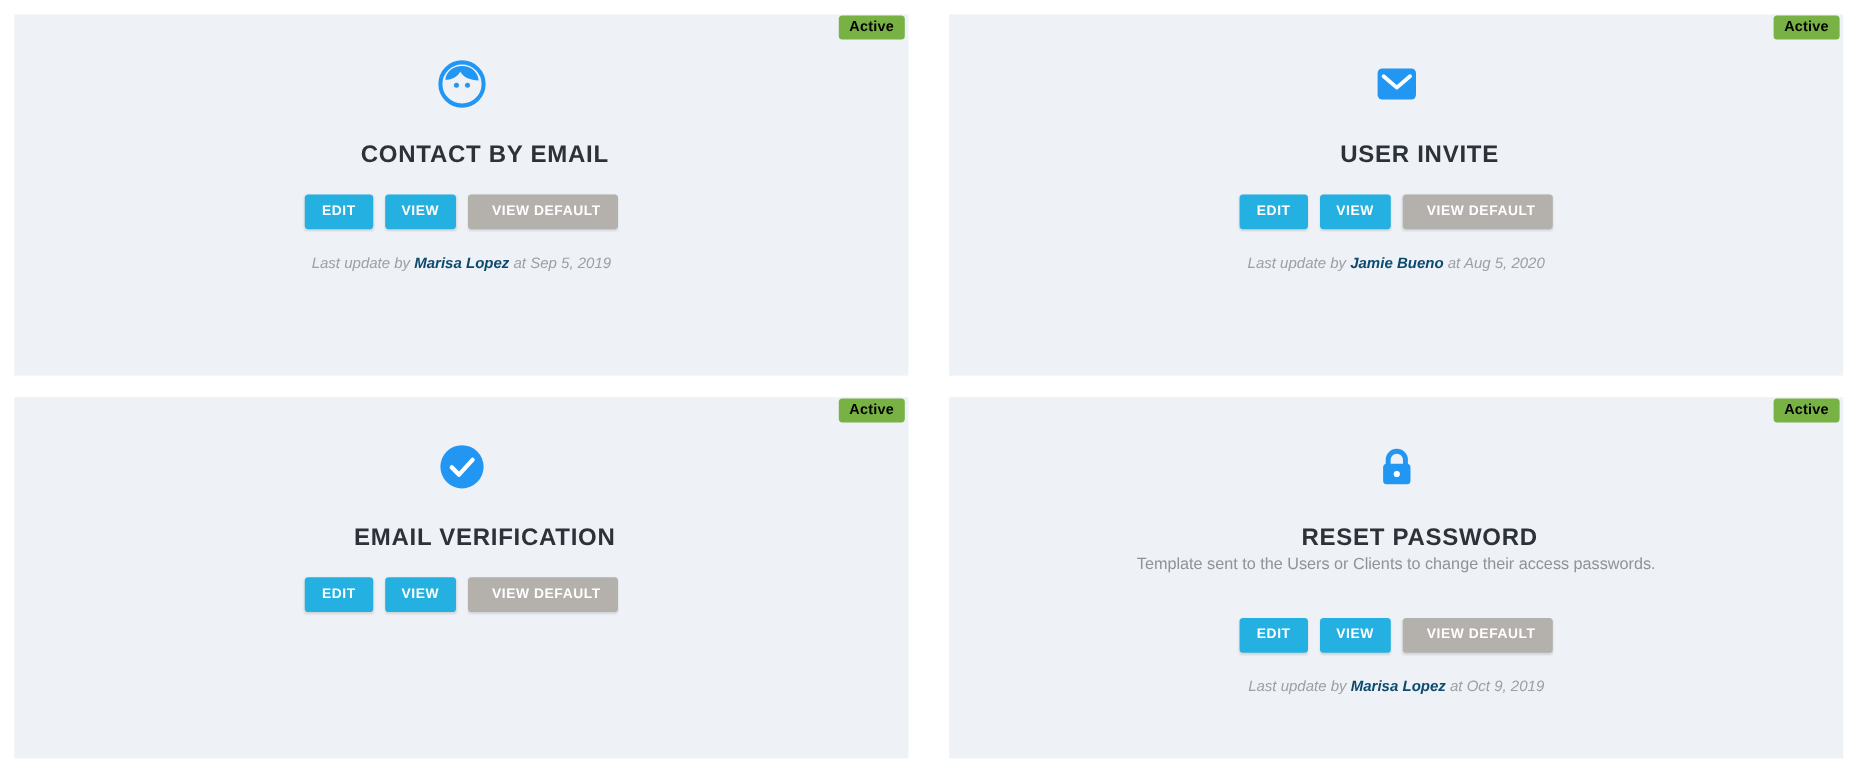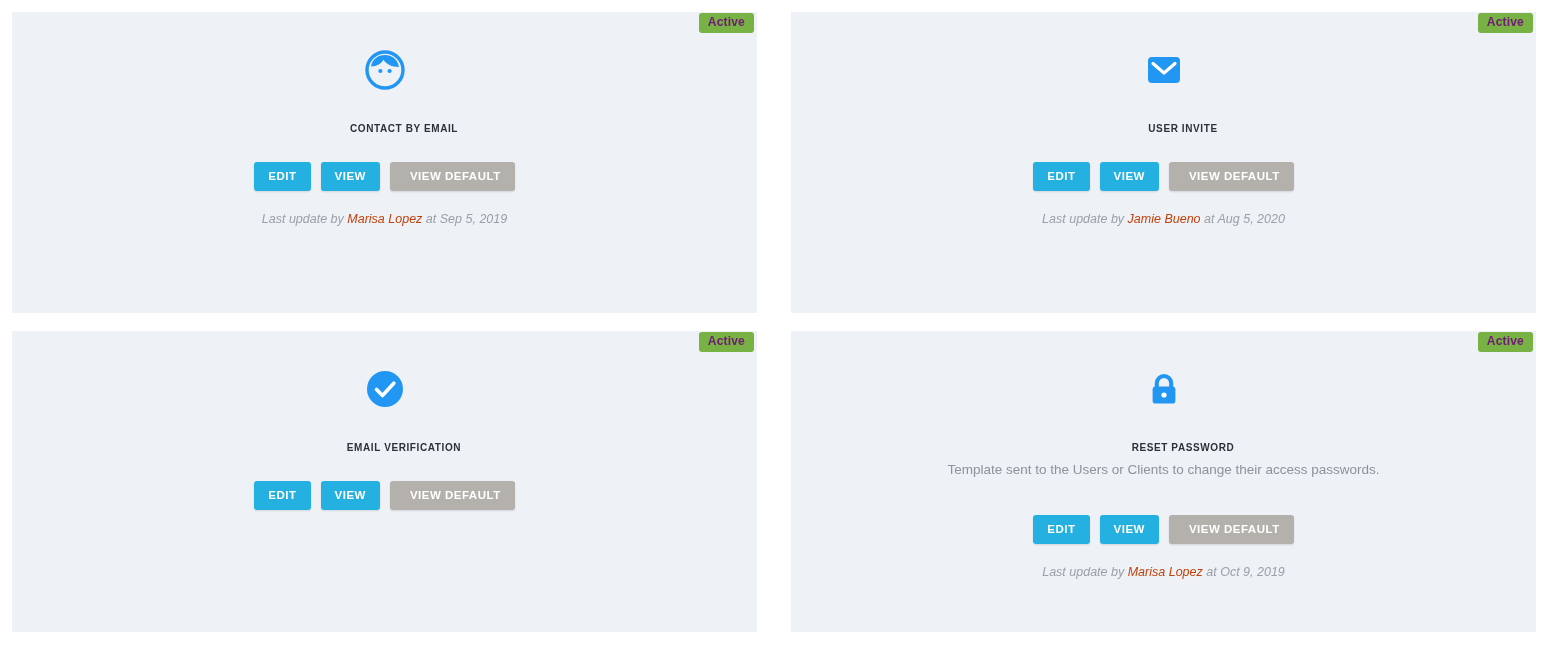--- a/index.html
+++ b/index.html
@@ -35,21 +35,21 @@
     background: #eef1f6;
     border: none;
     overflow: hidden;
   }
 
   .badge {
     position: absolute;
     top: 1px;
     right: 3px;
     background: #78b144;
-    color: #701a75;
+    color: #000000;
     font-size: 12px;
     font-weight: bold;
     letter-spacing: 0.2px;
     padding: 3px 9px 4px 9px;
     border-radius: 3px;
     line-height: 13px;
     user-select: none;
   }
 
   .card-body {
@@ -60,21 +60,21 @@
   .icon-wrap {
     height: 56px;
     display: flex;
     align-items: center;
     justify-content: center;
     margin-bottom: 22px;
   }
   .icon-wrap svg { display: block; }
 
   .card-title {
-    font-size: 10px;
+    font-size: 20px;
     font-weight: bold;
     color: #2d3238;
     letter-spacing: 0.6px;
     margin: 0 0 4px 0;
     line-height: 18px;
     padding-left: 39px;
   }
 
   .card-desc {
     font-size: 13.5px;
@@ -109,21 +109,21 @@
   }
   .btn-primary { background: #24b0e0; }
   .btn-muted   { background: #b4b0ac; padding-left: 20px; }
 
   .meta {
     font-size: 12.5px;
     font-style: italic;
     color: #9aa0a6;
     line-height: 16px;
   }
-  .meta b { font-weight: normal; font-style: italic; color: #c2410c; }
+  .meta b { font-weight: bold; font-style: italic; color: #0c4a6e; }
 </style>
 </head>
 <body>
 
 <div class="grid">
 
   <div class="card">
     <span class="badge">Active</span>
     <div class="card-body">
       <div class="icon-wrap">

